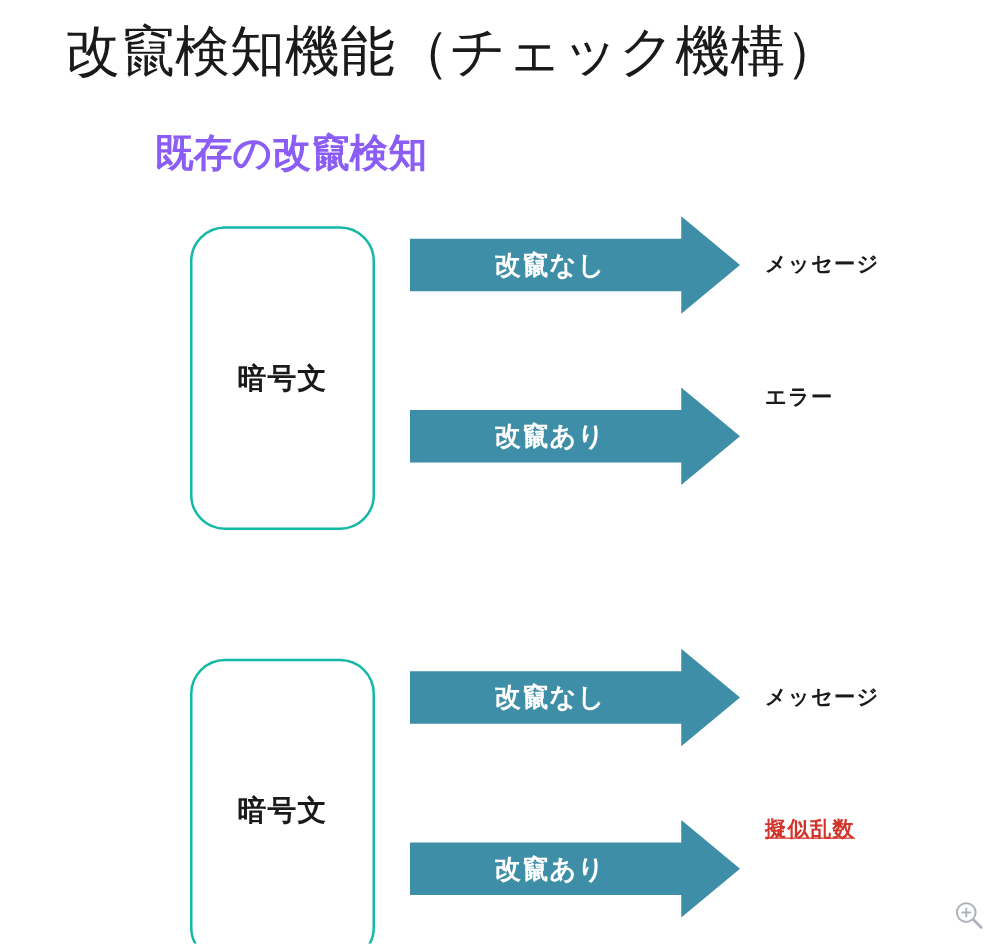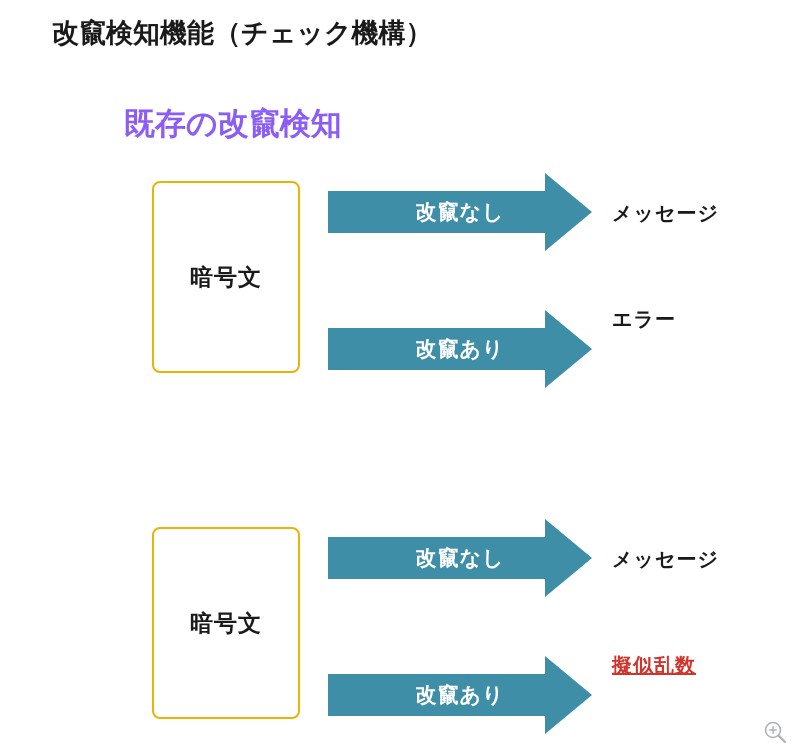--- a/index.html
+++ b/index.html
@@ -17,22 +17,22 @@
     height: 755px;
     background: #ffffff;
     overflow: hidden;
   }
 
   
   .slide-title {
     position: absolute;
     left: 52px;
     top: 18px;
-    font-size: 27px;
-    font-weight: bold;
+    font-size: 44px;
+    font-weight: normal;
     color: #1a1a1a;
     letter-spacing: 0px;
     white-space: nowrap;
     line-height: 1.1;
   }
   .section-title {
     position: absolute;
     font-size: 31px;
     font-weight: bold;
     color: #8b5cf6;
@@ -51,23 +51,23 @@
   }
   .diagram.d1 { top: 0px; }
   .diagram.d2 { top: 346px; }
 
   
   .cipher-box {
     position: absolute;
     left: 152px;
     top: 181px;
     width: 148px;
-    height: 192px;
-    border: 2px solid #eab308;
-    border-radius: 8px;
+    height: 243px;
+    border: 2px solid #14b8a6;
+    border-radius: 28px;
     background: #ffffff;
     box-sizing: border-box;
     display: flex;
     align-items: center;
     justify-content: center;
   }
   .cipher-box .box-label {
     font-size: 23px;
     font-weight: bold;
     color: #1a1a1a;
@@ -95,27 +95,26 @@
     width: 224px;
     height: 84px;
     display: flex;
     align-items: center;
     justify-content: center;
     font-size: 21px;
     font-weight: bold;
     color: #ffffff;
     letter-spacing: 1px;
     pointer-events: none;
-    padding-left: 20px;
   }
 
   
   .outcome {
     position: absolute;
-    font-size: 20px;
+    font-size: 17px;
     font-weight: bold;
     color: #1a1a1a;
     white-space: nowrap;
     letter-spacing: 1px;
   }
   .outcome.o-top    { left: 612px; top: 200px; }
   .outcome.o-bottom { left: 612px; top: 306px; }
   .outcome.alert    { color: #d2332a; text-decoration: underline; }
 
   

